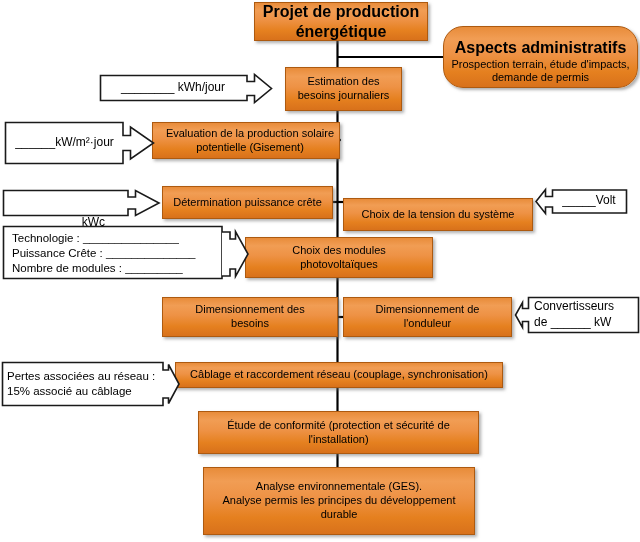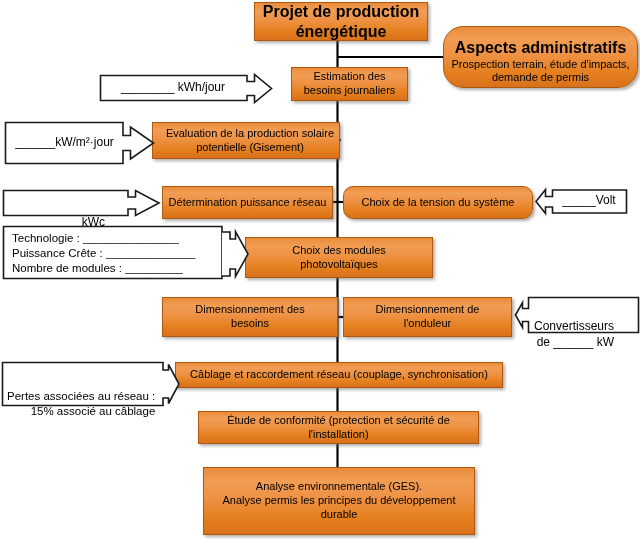--- a/index.html
+++ b/index.html
@@ -17,21 +17,21 @@
     box-shadow:2px 2px 3px rgba(110,110,110,0.55);
   }
   .obox .ttl{font-weight:bold;font-size:16px;display:block;}
   .callout{position:absolute;z-index:2;}
   .callout svg{position:absolute;left:0;top:0;display:block;}
   .cshape{fill:#ffffff;stroke:#1a1a1a;stroke-width:1.6;stroke-linejoin:miter;}
   .ctext{
     position:absolute;z-index:3;font-size:12px;line-height:1.3;
     display:flex;align-items:center;justify-content:center;text-align:center;
   }
-  .ctext.left{justify-content:flex-start;text-align:right;margin-top:20px;}
+  .ctext.left{justify-content:flex-start;text-align:left;}
   .preline{white-space:pre-line;}
   .tline{position:absolute;z-index:3;font-size:11.5px;line-height:15px;white-space:nowrap;}
 </style>
 </head>
 <body>
 
 <div class="stage">
 
   <svg class="wires" width="640" height="542">
     <line x1="337.5" y1="41" x2="337.5" y2="467" stroke="#000" stroke-width="2.2"></line>
@@ -43,53 +43,53 @@
 
   <div class="obox" style="left:254px;top:2px;width:174px;height:39px;">
     <span class="ttl">Projet de production énergétique</span>
   </div>
 
   <div class="obox" style="left:443px;top:26px;width:195px;height:62px;flex-direction:column;justify-content:flex-end;border-radius:20px;">
     <span class="ttl">Aspects administratifs</span>
     <span>Prospection terrain, étude d'impacts, demande de permis</span>
   </div>
 
-  <div class="obox" style="left:291px;top:67px;width:117px;height:34px;">
+  <div class="obox" style="left:285px;top:67px;width:117px;height:44px;">
     <span>Estimation des besoins journaliers</span>
   </div>
 
   <div class="obox" style="left:152px;top:122px;width:188px;height:37px;padding-left:12px;">
     <span>Evaluation de la production solaire potentielle (Gisement)</span>
   </div>
 
   <div class="obox" style="left:162px;top:186px;width:171px;height:33px;">
-    <span>Détermination puissance réseau</span>
+    <span>Détermination puissance crête</span>
   </div>
 
-  <div class="obox" style="left:343px;top:186px;width:190px;height:33px;border-radius:10px;">
+  <div class="obox" style="left:343px;top:198px;width:190px;height:33px;">
     <span>Choix de la tension du système</span>
   </div>
 
   <div class="obox" style="left:245px;top:237px;width:188px;height:41px;">
     <span style="max-width:120px;">Choix des modules photovoltaïques</span>
   </div>
 
   <div class="obox" style="left:162px;top:297px;width:176px;height:40px;">
     <span style="max-width:125px;">Dimensionnement des besoins</span>
   </div>
 
   <div class="obox" style="left:343px;top:297px;width:169px;height:40px;">
     <span style="max-width:125px;">Dimensionnement de l'onduleur</span>
   </div>
 
   <div class="obox" style="left:175px;top:362px;width:328px;height:26px;">
     <span>Câblage et raccordement réseau (couplage, synchronisation)</span>
   </div>
 
-  <div class="obox" style="left:198px;top:411px;width:281px;height:33px;justify-content:flex-end;">
+  <div class="obox" style="left:198px;top:411px;width:281px;height:43px;justify-content:flex-end;">
     <span>Étude de conformité (protection et sécurité de l'installation)</span>
   </div>
 
   <div class="obox" style="left:203px;top:467px;width:272px;height:68px;">
     <span class="preline">Analyse environnementale (GES).
 Analyse permis les principes du développement durable</span>
   </div>
 
   <div class="callout" style="left:99px;top:72px;width:176px;height:34px;">
     <svg width="176" height="34">

